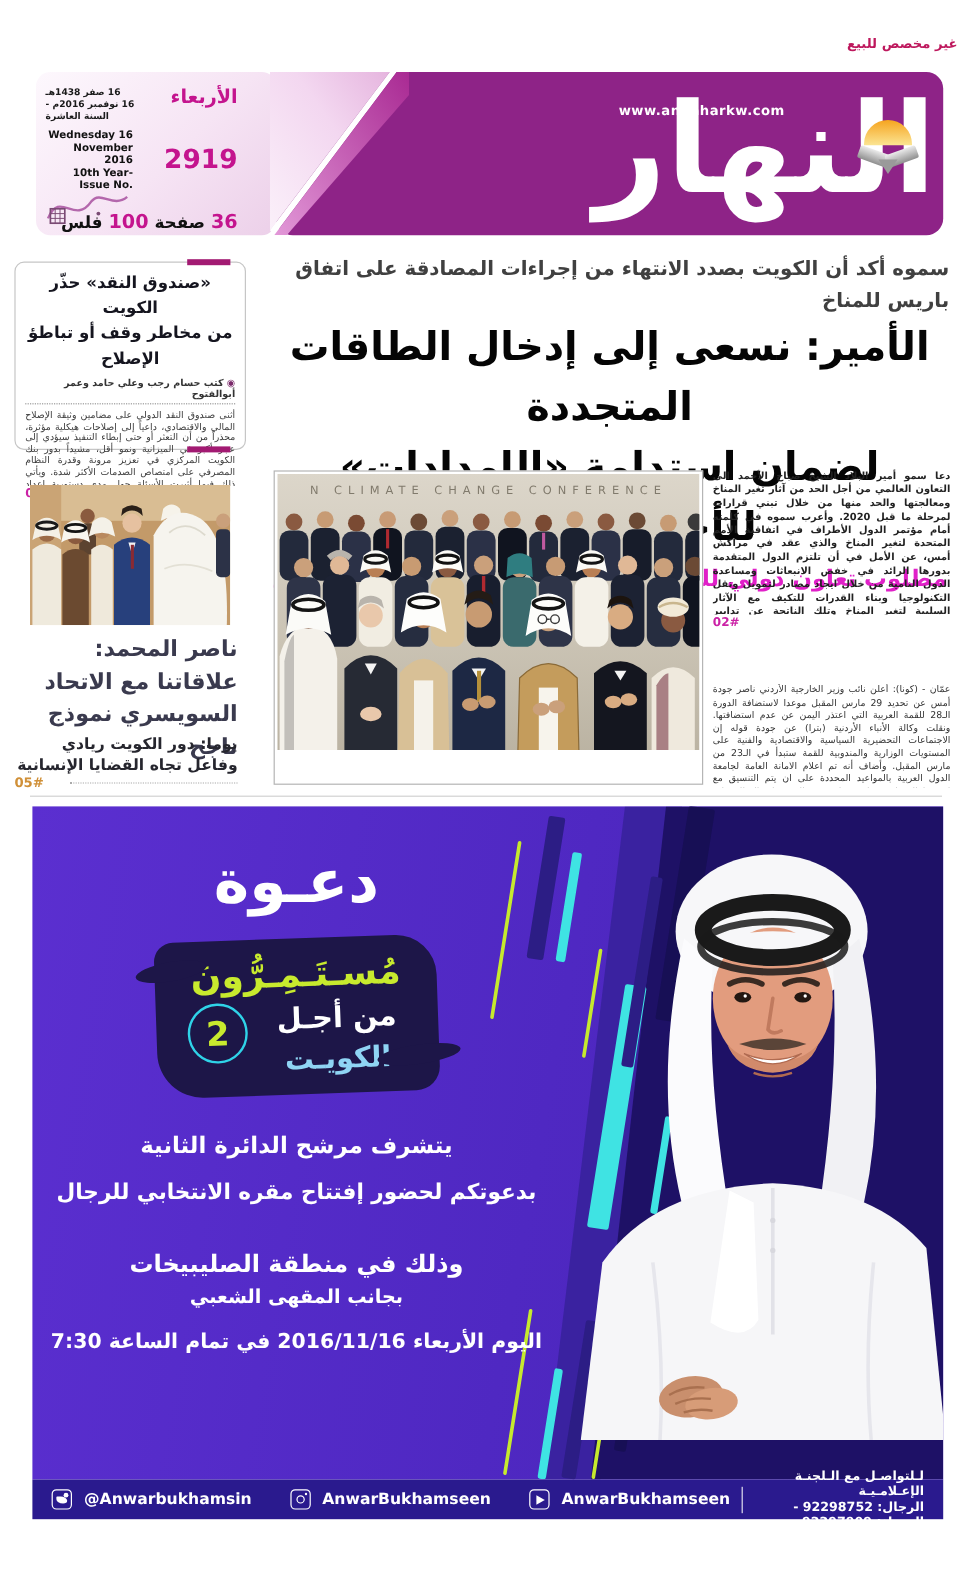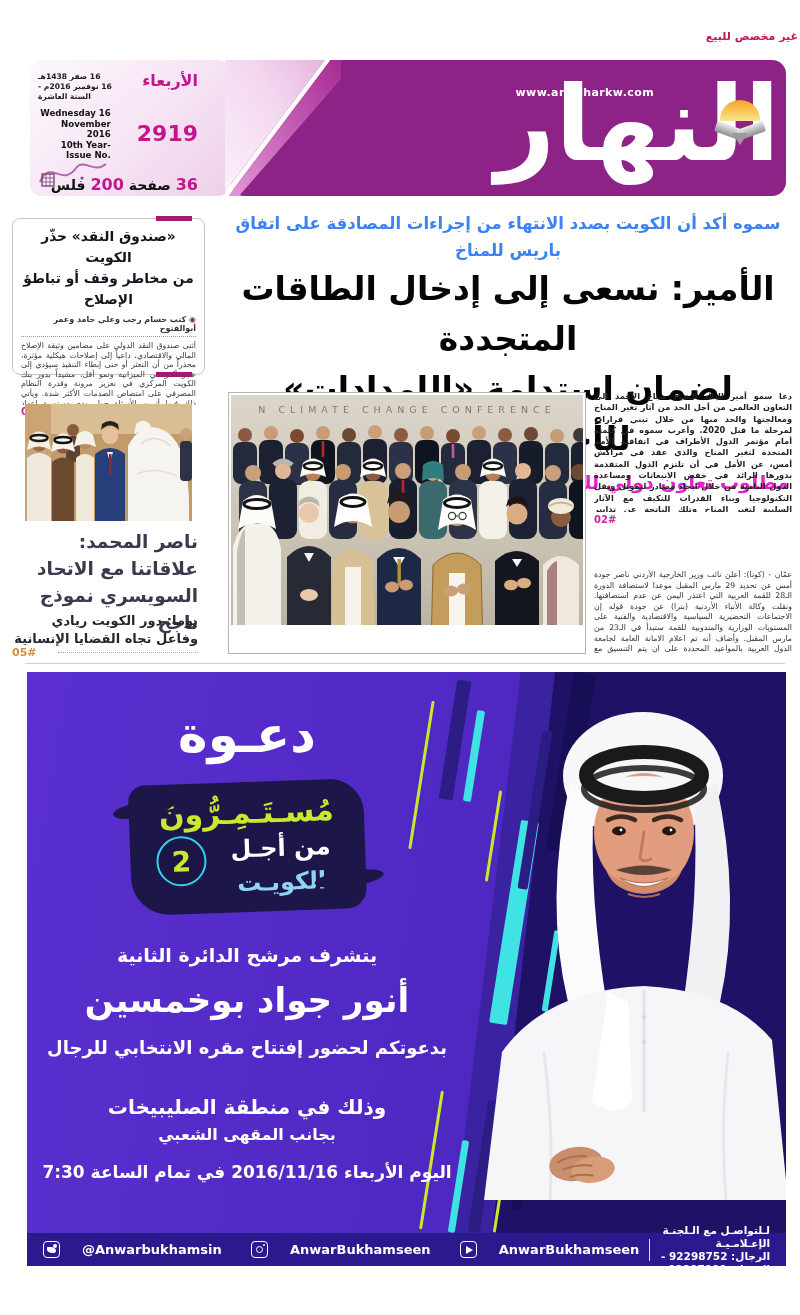--- a/index.html
+++ b/index.html
@@ -40,21 +40,21 @@
   .sunbook .br { right:-3px; transform:rotate(-20deg); border-radius:2px; }
   .sunbook .vtip { position:absolute; left:14px; top:33px; width:0; height:0;
     border-left:8px solid transparent; border-right:8px solid transparent; border-top:12px solid #9a9a9a; }
   .mh-center { right:324px; top:58px; text-align:right; color:#fff; z-index:4; }
   .mh-tagline { display:inline-block; font-size:13px; font-weight:bold; padding-bottom:5px; border-bottom:1px solid rgba(255,255,255,.9); }
   .mh-editor-label { margin-top:11px; font-size:12px; font-weight:bold; }
   .mh-editor-name { margin-top:3px; font-size:12.5px; font-weight:bold; }
 
   
   .lead { left:225px; top:210px; width:566px; text-align:center; }
-  .lead-kicker { font-size:16.5px; font-weight:bold; color:#3b82f6; line-height:27px; }
+  .lead-kicker { font-size:16.5px; font-weight:bold; color:#404040; line-height:27px;text-align:right; }
   .lead-h1 { font-size:33px; font-weight:bold; color:#050505; line-height:50px; letter-spacing:-.5px; }
   .lead-sub { margin-top:7px; font-size:19px; font-weight:bold; color:#e020c8; }
 
   
   .imf-box { left:12px; top:218px; width:193px; height:157px; border:1px solid #c6c6c6; border-radius:8px; padding:7px 8px 0 8px; }
   .imf-bar { position:absolute; width:36px; height:5px; background:#a21a72; right:12px; }
   .imf-bar.t { top:-3px; } .imf-bar.b { bottom:-3px; }
   .imf-title { font-size:13.8px; font-weight:bold; color:#15151f; text-align:center; line-height:21px; }
   .imf-byline { margin-top:5px; font-size:8px; font-weight:bold; color:#333; text-align:right;
     border-bottom:1px dotted #999; padding-bottom:3px; }
@@ -127,21 +127,21 @@
     font-size:28px; font-weight:bold; color:#c8ea2e; background:rgba(29,22,72,.35); }
   .ad-intro { margin-top:30px; font-size:19px; font-weight:bold; line-height:26px; }
   .ad-name { margin-top:10px; font-size:34px; font-weight:bold; line-height:44px; }
   .ad-invline { margin-top:14px; font-size:18px; font-weight:bold; line-height:24px; }
   .ad-loc1 { margin-top:34px; font-size:20px; font-weight:bold; line-height:26px; }
   .ad-loc2 { margin-top:2px; font-size:16px; font-weight:bold; line-height:26px; }
   .ad-dt { margin-top:12px; font-size:17px; font-weight:bold; line-height:24px; }
 
   .ad-footer { position:absolute; left:0; bottom:0; width:100%; height:33px; background:#2a1a8e;
     display:flex; flex-direction:row; align-items:center; direction:ltr; padding:0 16px; gap:10px; z-index:4; }
-  .sgroup { display:flex; align-items:center; gap:22px; color:#fff; font-size:13px; font-weight:bold;justify-content:space-between; }
+  .sgroup { display:flex; align-items:center; gap:10px; color:#fff; font-size:13px; font-weight:bold;justify-content:space-between; }
   .sicon { width:17px; height:17px; border:1.7px solid #fff; border-radius:4px; display:flex; align-items:center; justify-content:center; position:relative; flex:0 0 auto; }
   .bird { width:9px; height:6px; background:#fff; border-radius:10% 80% 50% 80%; position:relative; }
   .bird::before { content:""; position:absolute; right:-1px; top:-3px; width:4px; height:4px; background:#fff; border-radius:50%; }
   .lens { width:7px; height:7px; border:1.5px solid #fff; border-radius:50%; }
   .sicon .igdot { position:absolute; right:2px; top:2px; width:2px; height:2px; background:#fff; border-radius:50%; }
   .play { width:0; height:0; border-left:7px solid #fff; border-top:4.5px solid transparent; border-bottom:4.5px solid transparent; margin-left:2px; }
   .sgap { width:18px; }
   .vdiv { width:1px; height:22px; background:rgba(255,255,255,.85); margin-left:auto; }
   .contact { direction:rtl; text-align:right; color:#fff; font-size:10.5px; font-weight:bold; line-height:13px; letter-spacing:.5px; }
 </style>
@@ -174,21 +174,21 @@
     <div class="db-row2">
       <span class="db-issue">2919</span>
       <span class="db-en">
         <span style="display:block">Wednesday 16 November 2016</span>
         <span style="display:block">10th Year-Issue No.</span>
       </span>
     </div>
     <div class="db-row3">
       <span class="num">36</span>
       <span>صفحة</span>
-      <span class="num">200</span>
+      <span class="num">100</span>
       <span>فلس</span>
     </div>
     <svg class="db-callig" width="80" height="46" viewBox="0 0 80 46">
       <path d="M4,34 C14,10 26,40 40,20 C48,10 58,26 70,16" stroke="#a2479a" stroke-width="2" fill="none" opacity=".8"></path>
       <rect x="6" y="26" width="12" height="12" fill="none" stroke="#7a4a74" stroke-width="1.4"></rect>
       <path d="M6,30 h12 M6,34 h12 M10,26 v12 M14,26 v12" stroke="#7a4a74" stroke-width=".8"></path>
       <circle cx="46" cy="30" r="1.6" fill="#7a4a74"></circle>
     </svg>
   </div>
   <div class="abs curl">
@@ -479,21 +479,20 @@
         <div class="ad-invite">دعـوة</div>
         <div class="badge">
           <div class="badge-l1">مُسـتَـمِـرُّونَ</div>
           <div class="badge-rows">
             <div class="badge-l2">من أجـل</div>
             <div class="badge-l3">الكويـت</div>
           </div>
           <div class="badge-circle">2</div>
         </div>
         <div class="ad-intro">يتشرف مرشح الدائرة الثانية</div>
-        <div class="ad-name">أنور جواد بوخمسين</div>
         <div class="ad-invline">بدعوتكم لحضور إفتتاح مقره الانتخابي للرجال</div>
         <div class="ad-loc1">وذلك في منطقة الصليبيخات</div>
         <div class="ad-loc2">بجانب المقهى الشعبي</div>
         <div class="ad-dt">اليوم الأربعاء 2016/11/16 في تمام الساعة 7:30</div>
       </div>
     </div>
 
     <div class="ad-footer">
       <div class="sgroup">
         <span class="sicon">

